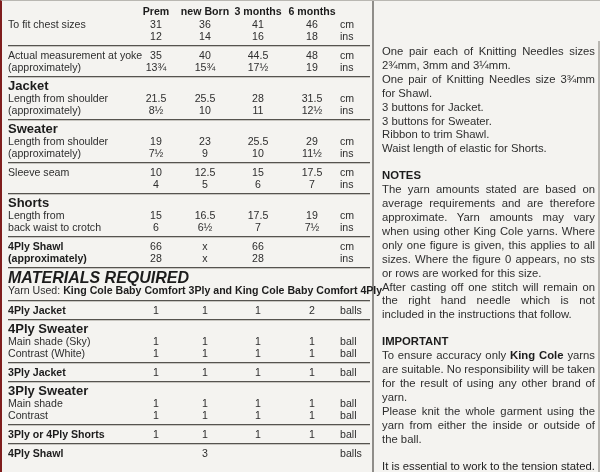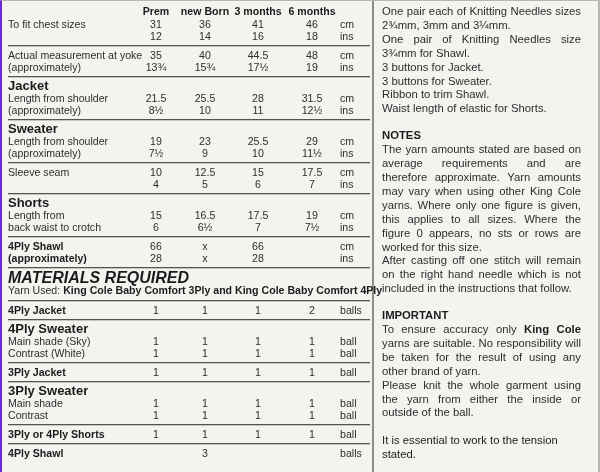--- a/index.html
+++ b/index.html
@@ -7,21 +7,21 @@
     width:600px;height:472px;
     background:#f4f3f0;
     font-family:"Liberation Sans", sans-serif;
     color:#2e2e2e;
     overflow:hidden;
   }
   .page{
     width:600px;height:472px;
     box-sizing:border-box;
     border-top:1px solid #b9b7b2;
-    border-left:2px solid #6d28d9;
+    border-left:2px solid #7f1d1d;
     display:flex;
   }
   
   .left-panel{
     width:372px;box-sizing:border-box;
     border-right:2px solid #8f8d89;
     padding:4px 0 0 6px;
   }
   .grid-line{
     display:grid;
@@ -42,22 +42,22 @@
     width:362px;
   }
   .mat-heading{font-size:16px;font-weight:bold;color:#1c1c1c;height:13px;line-height:13px;margin-top:2px;font-style:italic;}
   .mat-line{font-size:10.6px;height:13px;line-height:13px;white-space:nowrap;}
   .header-row{margin-bottom:1px;}
   .header-row .val{font-weight:bold;color:#1c1c1c;}
   
   .right-panel{
     flex:1;box-sizing:border-box;
     border-right:2px solid #b9b7b2;
-    padding:4px 17px 0 8px;
-    font-size:11.3px;line-height:13.9px;
+    padding:4px 3px 0 8px;
+    font-size:11.3px;line-height:13.9px;margin-top:40px;
   }
   .req-item{text-align:justify;}
   .rp-heading{font-weight:bold;color:#1c1c1c;margin:0;}
   .rp-para{text-align:justify;margin:0;}
   .notes-block{margin-top:13px;}
   .important-block{margin-top:13px;}
   .tension{font-weight:normal;color:#1c1c1c;margin-top:14px;}
 </style>
 </head>
 <body>

